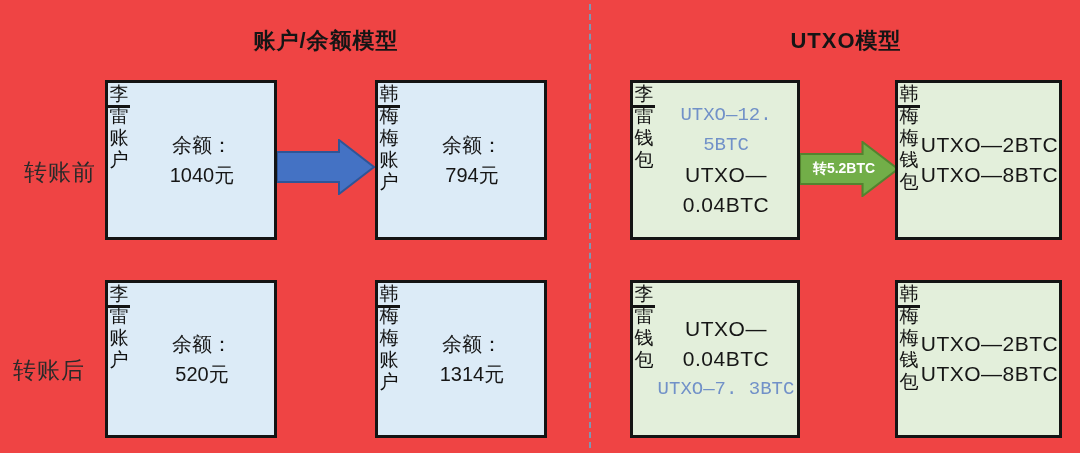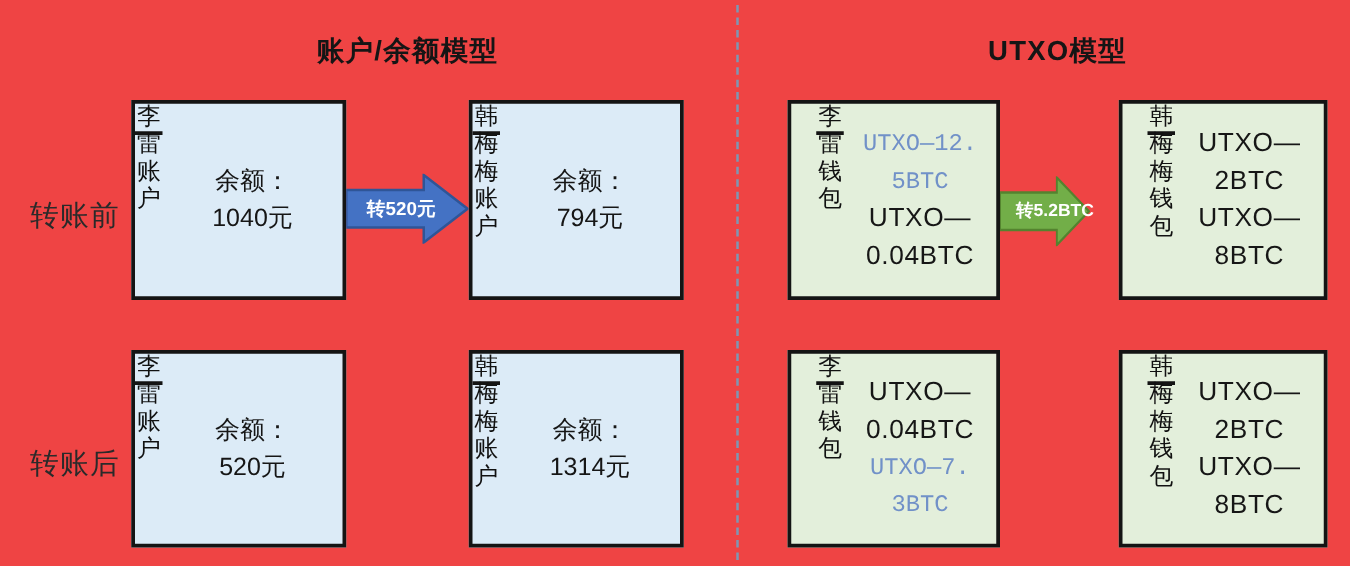--- a/index.html
+++ b/index.html
@@ -15,32 +15,32 @@
   .section-title{
     font-size:22px;font-weight:700;text-align:center;color:#151515;
     letter-spacing:1px;
   }
   .title-left{left:105px;top:26px;width:442px;}
   .title-right{left:630px;top:26px;width:432px;}
   .row-label{
     font-size:23px;color:#2a2a2a;text-align:center;letter-spacing:1px;
   }
   .label-before{left:2px;top:157px;width:94px;text-align:right;}
-  .label-after{left:2px;top:355px;width:94px;text-align:right;}
+  .label-after{left:2px;top:355px;width:94px;}
   .divider{
     left:589px;top:4px;height:444px;width:0;
     border-left:2px dashed var(--divider, #7e97b3);
   }
   .box{
     box-sizing:border-box;
     border:3px solid var(--box-border, #141414);
     display:flex;
   }
   .box.blue{background:var(--account-fill, #dcebf7);}
-  .box.green{background:var(--wallet-fill, #e3efdb);padding-left:20px;}
+  .box.green{background:var(--wallet-fill, #e3efdb);}
   .box-header{
     height:22px;line-height:22px;flex:0 0 22px;
     border-bottom:3px solid var(--box-border, #141414);
     text-align:center;font-size:19px;color:#111;
   }
   .box-body{
     flex:1;display:flex;flex-direction:column;
     justify-content:center;align-items:center;
   }
   .bline{line-height:30px;font-size:20px;color:#161616;text-align:center;}
@@ -52,21 +52,21 @@
   .b1{left:105px;top:80px;width:172px;height:160px;}
   .b2{left:375px;top:80px;width:172px;height:160px;}
   .b3{left:630px;top:80px;width:170px;height:160px;}
   .b4{left:895px;top:80px;width:167px;height:160px;}
   .b5{left:105px;top:280px;width:172px;height:158px;}
   .b6{left:375px;top:280px;width:172px;height:158px;}
   .b7{left:630px;top:280px;width:170px;height:158px;}
   .b8{left:895px;top:280px;width:167px;height:158px;}
   .arrow-wrap{pointer-events:none;}
   .arrow-balance{left:277px;top:139px;width:98px;height:56px;}
-  .arrow-utxo{left:800px;top:141px;width:72px;height:56px;}
+  .arrow-utxo{left:800px;top:141px;width:72px;height:56px;padding-left:27px;}
   .arrow-wrap svg{position:absolute;left:0;top:0;width:100%;height:100%;}
   .arrow-balance polygon{fill:var(--arrow-blue-fill, #4472c4);stroke:var(--arrow-blue-stroke, #2f5597);stroke-width:2;}
   .arrow-utxo polygon{fill:var(--arrow-green-fill, #72ae48);stroke:var(--arrow-green-stroke, #54832f);stroke-width:2;}
   .arrow-label{
     position:absolute;top:0;bottom:0;
     display:flex;align-items:center;justify-content:center;
     color:#ffffff;font-weight:700;
   }
   .arrow-balance .arrow-label{left:4px;width:80px;font-size:15px;}
   .arrow-utxo .arrow-label{left:2px;width:84px;font-size:14px;}
@@ -89,21 +89,20 @@
     <div class="box-body">
       <div class="bline">余额：</div>
       <div class="bline">1040元</div>
     </div>
   </div>
 
   <div class="abs arrow-wrap arrow-balance">
     <svg viewBox="0 0 98 56" preserveAspectRatio="none">
       <polygon points="0,13 62,13 62,1 97,28 62,55 62,43 0,43"></polygon>
     </svg>
-    <div class="arrow-label">转520元</div>
   </div>
 
   <div class="abs box blue b2">
     <div class="box-header">韩梅梅账户</div>
     <div class="box-body">
       <div class="bline">余额：</div>
       <div class="bline">794元</div>
     </div>
   </div>
 

